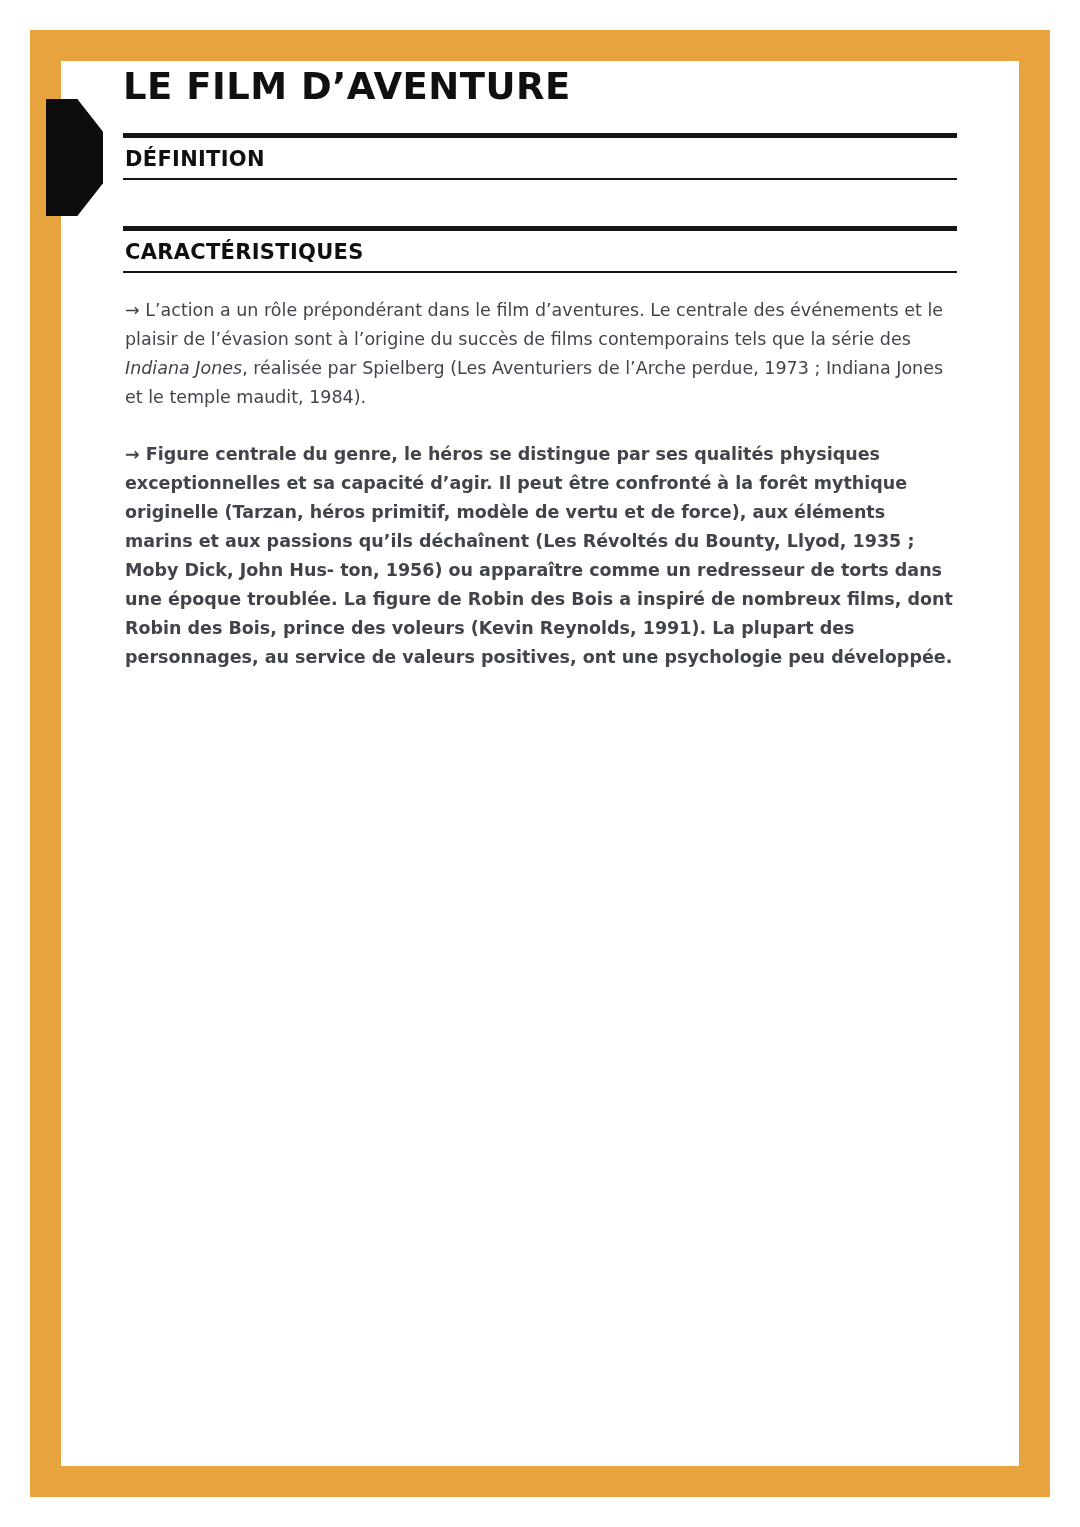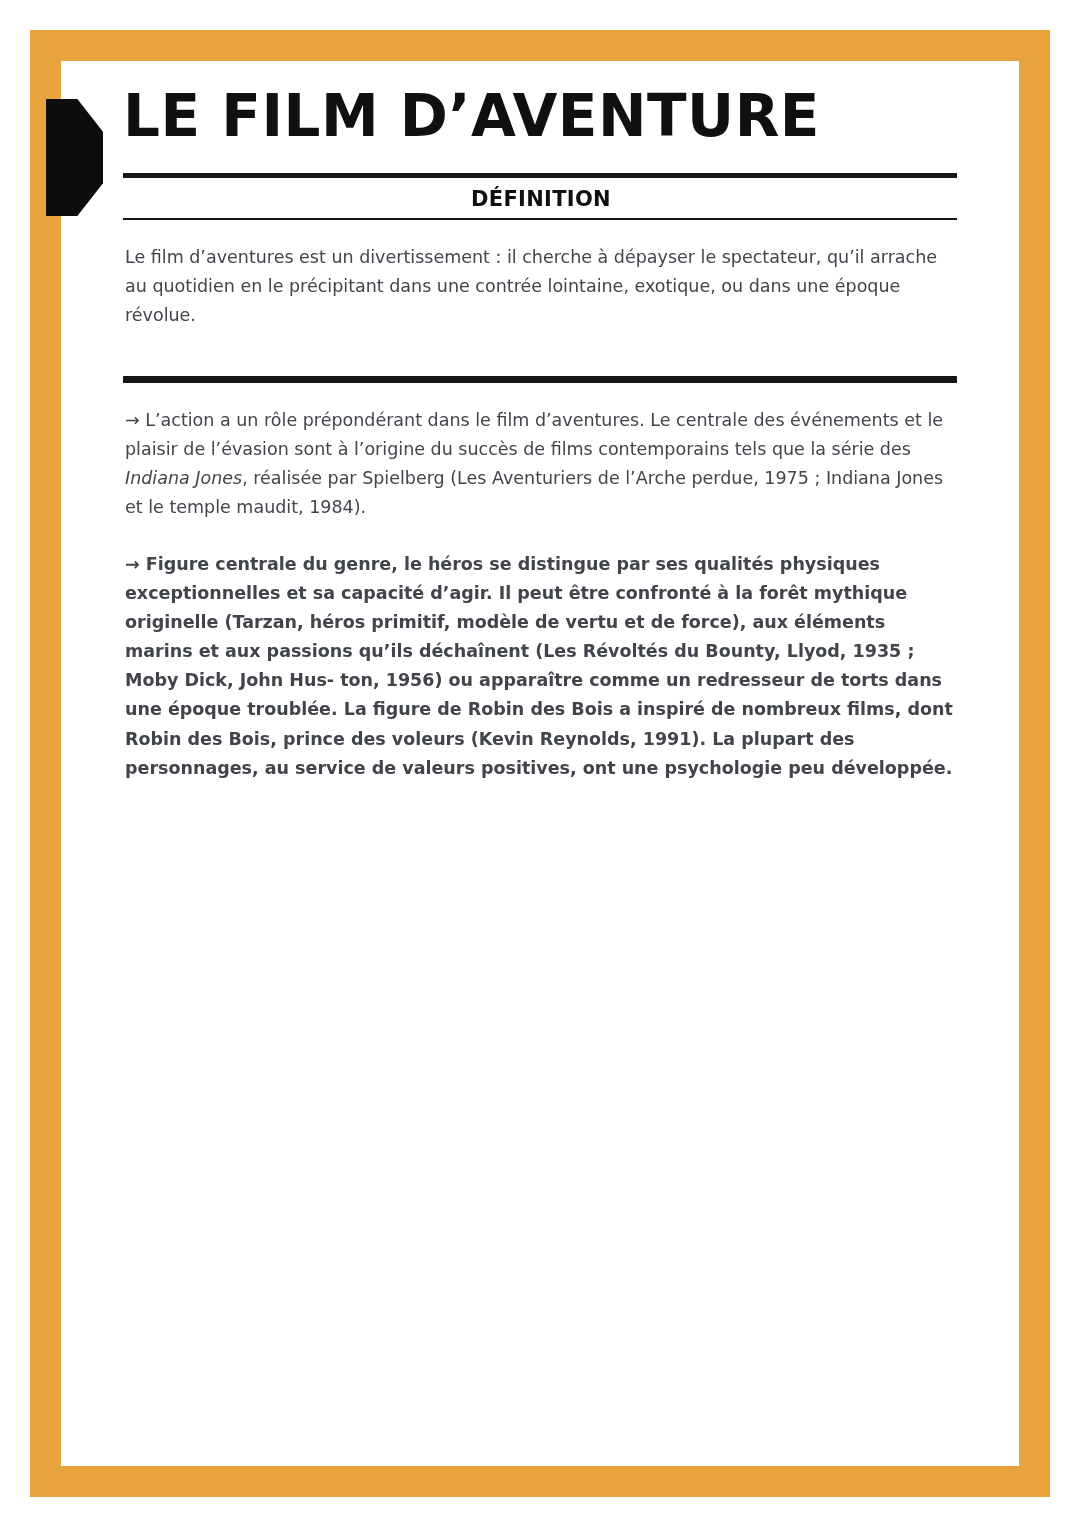--- a/index.html
+++ b/index.html
@@ -33,42 +33,41 @@
     background: #0d0d0d;
     clip-path: polygon(0 0, 55% 0, 100% 28%, 100% 72%, 55% 100%, 0 100%);
   }
   .content {
     position: absolute;
     left: 123px;
     width: 834px;
     top: 0;
   }
   h1.title {
-    margin: 86px 0 26px 0;
-    font-size: 58px;
+    margin: 68px 0 26px 0;
+    font-size: 37px;
     line-height: 1.05;
     font-weight: 800;
     letter-spacing: 0.5px;
     color: #101010;
   }
   .rule-thick {
     height: 5px;
     background: #161616;
   }
   .rule-thin {
     height: 2px;
     background: #161616;
   }
   h2.section-heading {
     margin: 9px 0 7px 2px;
     font-size: 21px;
     font-weight: 700;
     letter-spacing: 0.3px;
     color: #101010;
-    text-align: center;
   }
   p.body-text {
     font-size: 17.5px;
     line-height: 1.66;
     color: #41454b;
     margin: 23px 0 0 2px;
   }
   p.body-text + p.body-text {
     margin-top: 28px;
     font-weight: bold;
@@ -84,23 +83,23 @@
 <div class="bookmark"></div>
 
 <main class="content">
 
   <h1 class="title">LE FILM D’AVENTURE</h1>
 
   <section class="block">
     <div class="rule-thick"></div>
     <h2 class="section-heading">DÉFINITION</h2>
     <div class="rule-thin"></div>
-    <p class="body-text">Le film d’aventures est un divertissement : il cherche à dépayser le spectateur, qu’il arrache au quotidien en le précipitant dans une contrée lointaine, exotique, ou dans une époque révolue.</p>
   </section>
 
   <section class="block second">
     <div class="rule-thick"></div>
+    <h2 class="section-heading">CARACTÉRISTIQUES</h2>
     <div class="rule-thin"></div>
-    <p class="body-text"><span>→ L’action a un rôle prépondérant dans le film d’aventures. Le centrale des événements et le plaisir de l’évasion sont à l’origine du succès de films contemporains tels que la série des </span><em>Indiana Jones</em><span>, réalisée par Spielberg (Les Aventuriers de l’Arche perdue, 1975 ; Indiana Jones et le temple maudit, 1984).</span></p>
+    <p class="body-text"><span>→ L’action a un rôle prépondérant dans le film d’aventures. Le centrale des événements et le plaisir de l’évasion sont à l’origine du succès de films contemporains tels que la série des </span><em>Indiana Jones</em><span>, réalisée par Spielberg (Les Aventuriers de l’Arche perdue, 1973 ; Indiana Jones et le temple maudit, 1984).</span></p>
     <p class="body-text">→ Figure centrale du genre, le héros se distingue par ses qualités physiques exceptionnelles et sa capacité d’agir. Il peut être confronté à la forêt mythique originelle (Tarzan, héros primitif, modèle de vertu et de force), aux éléments marins et aux passions qu’ils déchaînent (Les Révoltés du Bounty, Llyod, 1935 ; Moby Dick, John Hus- ton, 1956) ou apparaître comme un redresseur de torts dans une époque troublée. La figure de Robin des Bois a inspiré de nombreux films, dont Robin des Bois, prince des voleurs (Kevin Reynolds, 1991). La plupart des personnages, au service de valeurs positives, ont une psychologie peu développée.</p>
   </section>
 
 </main>
 
 </body></html>

